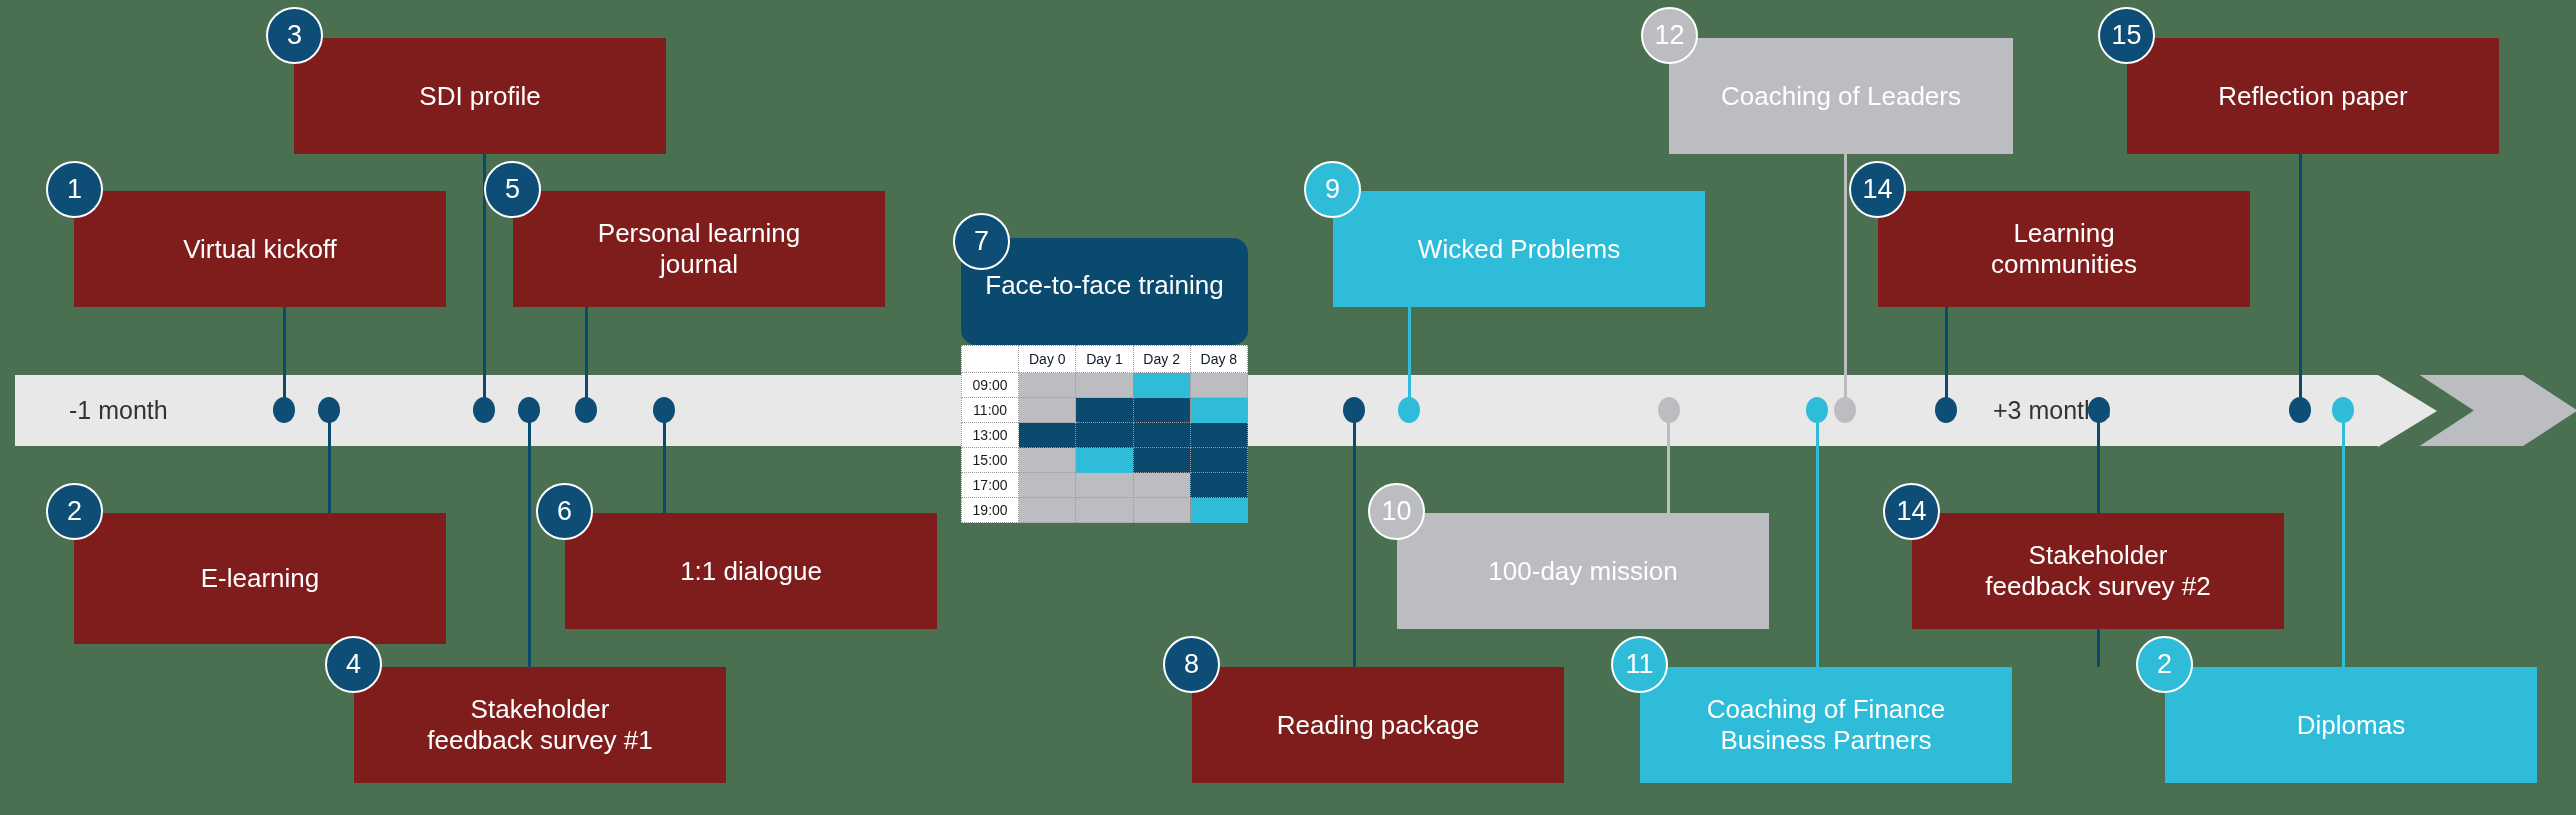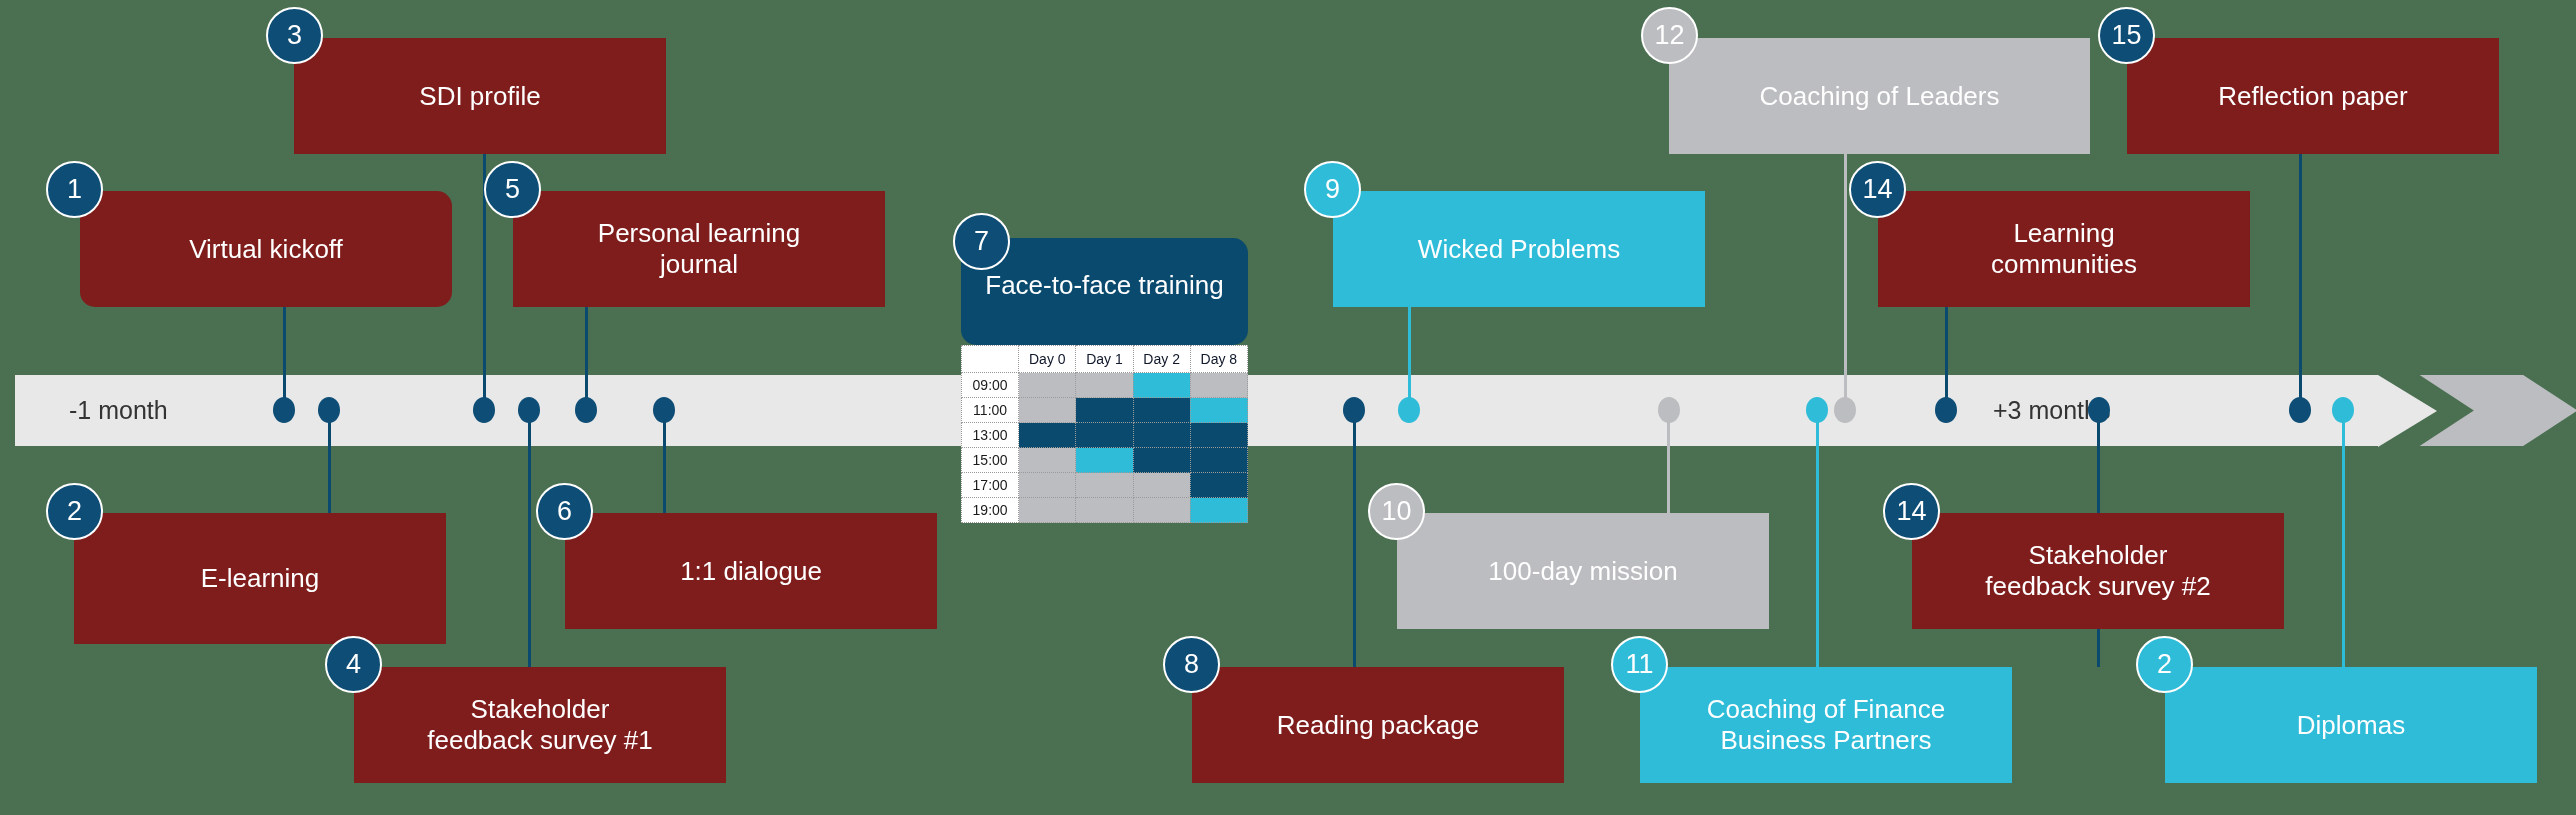--- a/index.html
+++ b/index.html
@@ -174,29 +174,29 @@
   <div class="dot" style="left:1834px;top:397px;background:#bcbdc0;"></div>
   <div class="dot" style="left:1935px;top:397px;background:#0d4d76;"></div>
   <div class="dot" style="left:2088px;top:397px;background:#0d4d76;"></div>
   <div class="dot" style="left:2289px;top:397px;background:#0d4d76;"></div>
   <div class="dot" style="left:2332px;top:397px;background:#2fbcd9;"></div>
 
   <div class="box navy" style="left:294px;top:38px;width:372px;height:116px;">
     <span>SDI profile</span>
   </div>
 
-  <div class="box gray" style="left:1669px;top:38px;width:421px;height:116px;">
+  <div class="box gray" style="left:1669px;top:38px;width:344px;height:116px;">
     <span>Coaching of Leaders</span>
   </div>
 
   <div class="box navy" style="left:2127px;top:38px;width:372px;height:116px;">
     <span>Reflection paper</span>
   </div>
 
-  <div class="box navy" style="left:80px;top:191px;width:372px;height:116px;border-radius:15px;">
+  <div class="box navy" style="left:74px;top:191px;width:372px;height:116px;">
     <span>Virtual kickoff</span>
   </div>
 
   <div class="box navy" style="left:513px;top:191px;width:372px;height:116px;">
     <span>
       <span>Personal learning</span><br>
       <span>journal</span>
     </span>
   </div>
 

